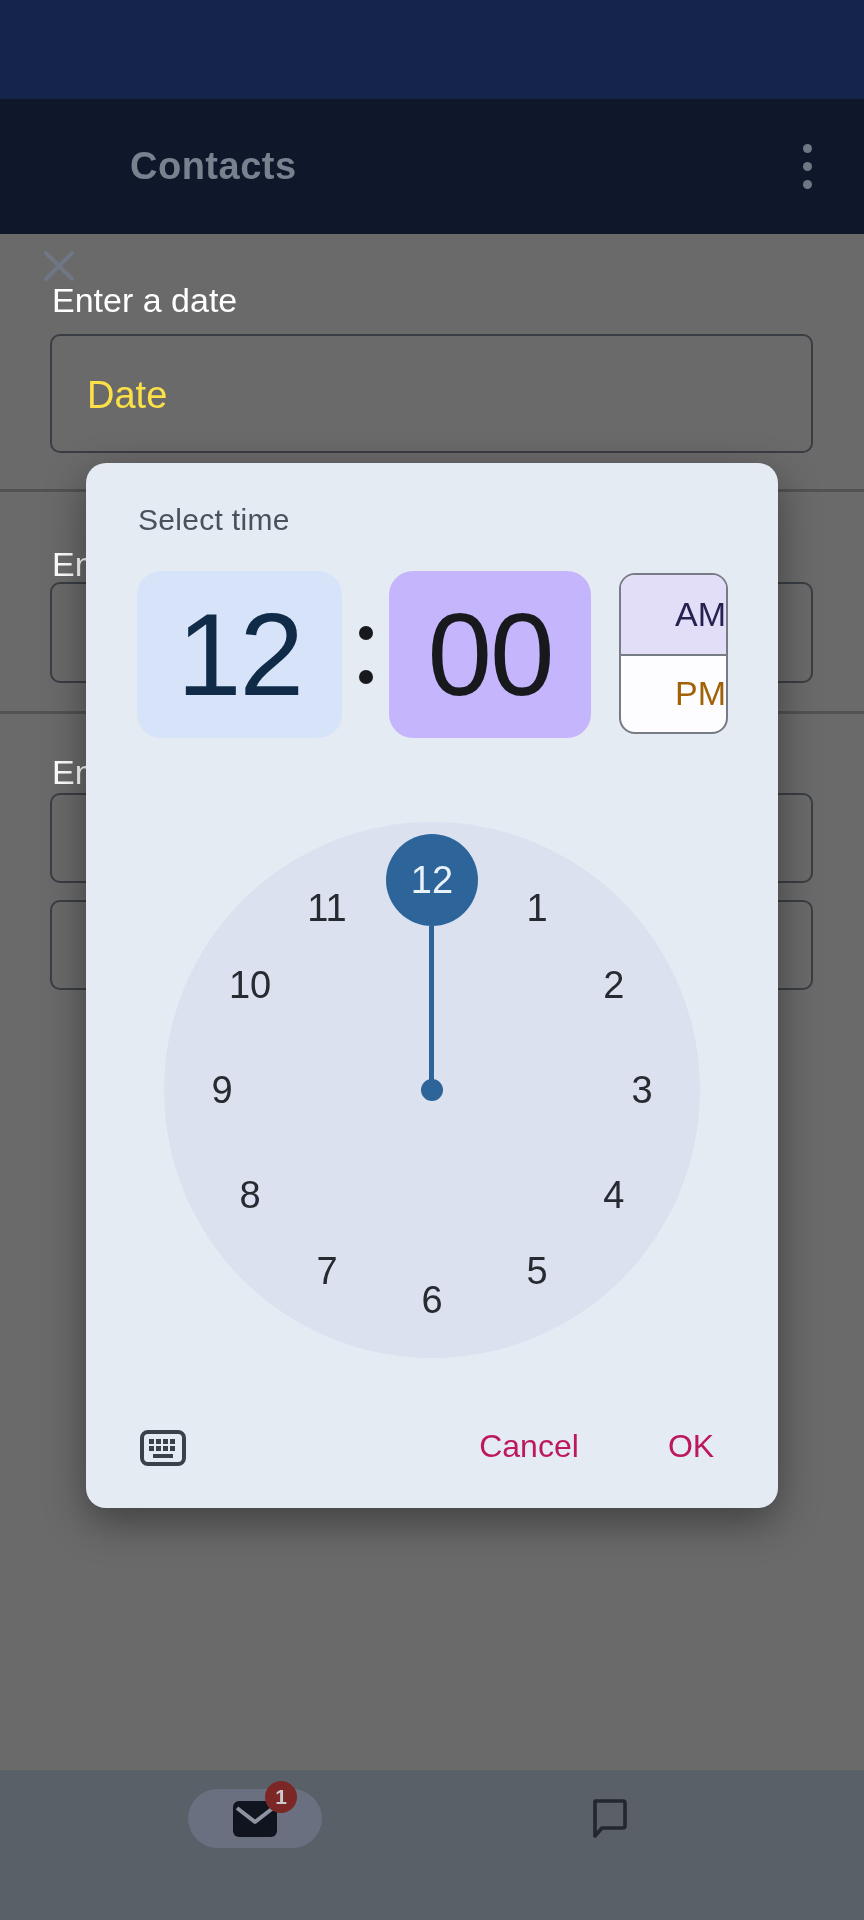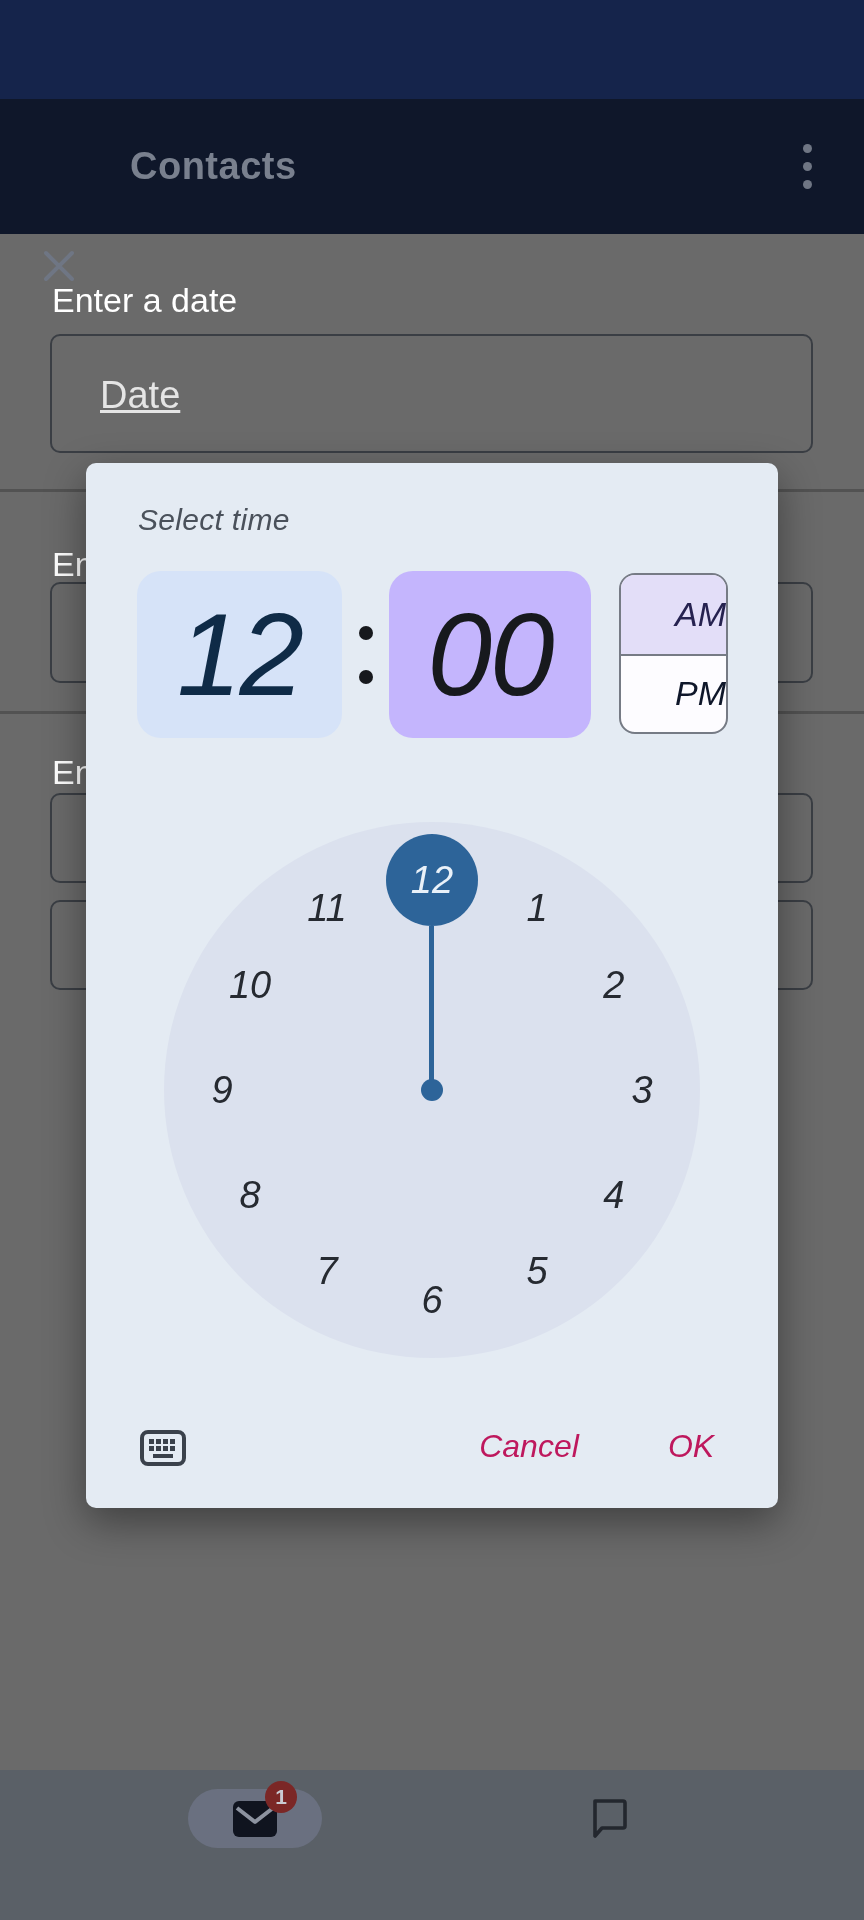--- a/index.html
+++ b/index.html
@@ -12,39 +12,39 @@
   .app-bar{position:absolute;left:0;top:99px;width:864px;height:135px;background:#0f172a;}
   .close-btn{position:absolute;left:40px;top:148px;width:38px;height:38px;}
   .app-title{position:absolute;left:130px;top:0;height:135px;line-height:135px;
     font-size:38px;font-weight:600;color:#79808E;letter-spacing:.5px;}
   .menu-dots{position:absolute;right:48px;top:0;height:135px;display:flex;flex-direction:column;
     justify-content:center;align-items:center;gap:9px;width:18px;}
   .menu-dots i{width:9px;height:9px;border-radius:50%;background:#6F7684;display:block;}
   
   .form-label{position:absolute;left:52px;font-size:34px;color:#ffffff;}
   .field-box{position:absolute;left:50px;width:759px;border:2px solid #3A3E44;border-radius:10px;}
-  .date-ph{position:absolute;left:48px;top:0;height:115px;line-height:119px;font-size:38px;color:#e5e5e5;text-decoration:underline;}
+  .date-ph{position:absolute;left:35px;top:0;height:115px;line-height:119px;font-size:38px;color:#fde047;}
   .h-divider{position:absolute;left:0;width:864px;height:3px;background:#525252;}
   
   .dialog{position:absolute;left:86px;top:463px;width:692px;height:1045px;background:#E4EBF3;
-    border-radius:10px;box-shadow:0 14px 40px rgba(0,0,0,.40);z-index:5;font-style:italic;}
+    border-radius:20px;box-shadow:0 14px 40px rgba(0,0,0,.40);z-index:5;}
   .dlg-title{position:absolute;left:52px;top:40px;font-size:30px;color:#4A515B;letter-spacing:.3px;}
   .time-cell{position:absolute;top:108px;height:167px;border-radius:24px;display:flex;
     align-items:center;justify-content:center;font-size:116px;letter-spacing:-2px;}
   .hour-cell{left:51px;width:205px;background:#D6E3F8;color:#0F2B47;}
   .minute-cell{left:303px;width:202px;background:#c4b5fd;color:#17191D;}
   .colon{position:absolute;left:256px;top:108px;width:47px;height:167px;display:flex;
     flex-direction:column;align-items:center;justify-content:center;gap:30px;}
   .colon i{width:14px;height:14px;border-radius:50%;background:#17191D;display:block;}
   .ampm{position:absolute;left:533px;top:110px;width:109px;height:161px;border:2px solid #767B85;
     border-radius:16px;overflow:hidden;background:#FDFCFF;box-sizing:border-box;}
   .ampm .half{height:50%;display:flex;align-items:center;justify-content:flex-end;
     font-size:34px;font-weight:500;box-sizing:border-box;}
   .am-half{background:#E3DEF8;color:#262250;}
-  .pm-half{border-top:2px solid #767B85;color:#0f172a;}
+  .pm-half{border-top:2px solid #767B85;color:#a16207;}
   .clock{position:absolute;left:78px;top:359px;width:536px;height:536px;border-radius:50%;background:#DBE1EE;}
   .clock-hand{position:absolute;left:265px;top:104px;width:5px;height:164px;background:#2D6499;}
   .clock-center{position:absolute;left:257px;top:257px;width:22px;height:22px;border-radius:50%;background:#2D6499;}
   .clock-selected{position:absolute;left:222px;top:12px;width:92px;height:92px;border-radius:50%;background:#2D6499;}
   .clock-num{position:absolute;width:56px;height:56px;display:flex;align-items:center;justify-content:center;
     font-size:38px;color:#262A31;}
   .clock-num.sel{color:#E9F1F9;}
   .kb-btn{position:absolute;left:54px;top:966px;width:46px;height:38px;}
   .dlg-action{position:absolute;top:983px;transform:translate(-50%,-50%);font-size:32px;
     font-weight:500;color:#be185d;padding:10px 8px;}

